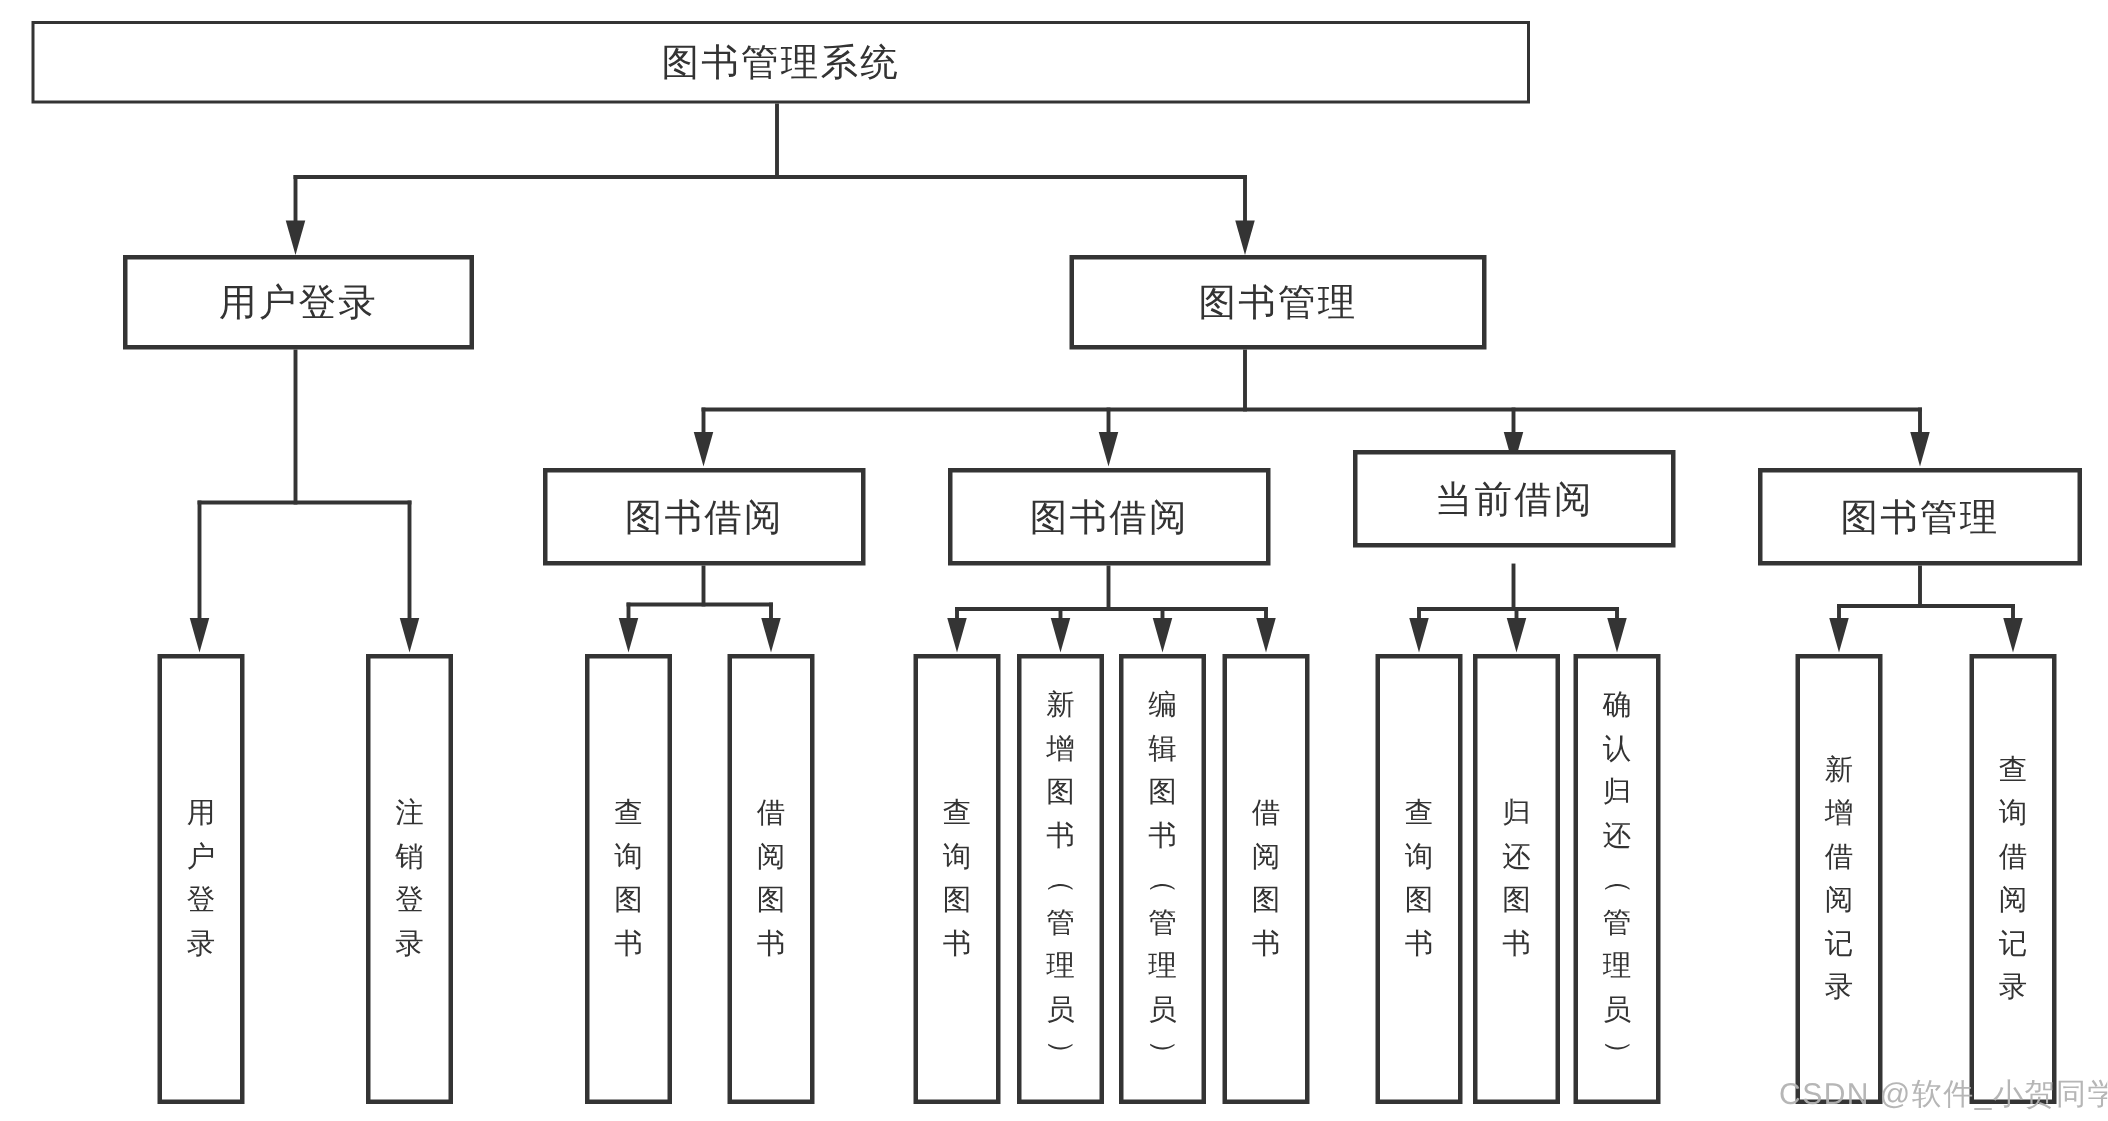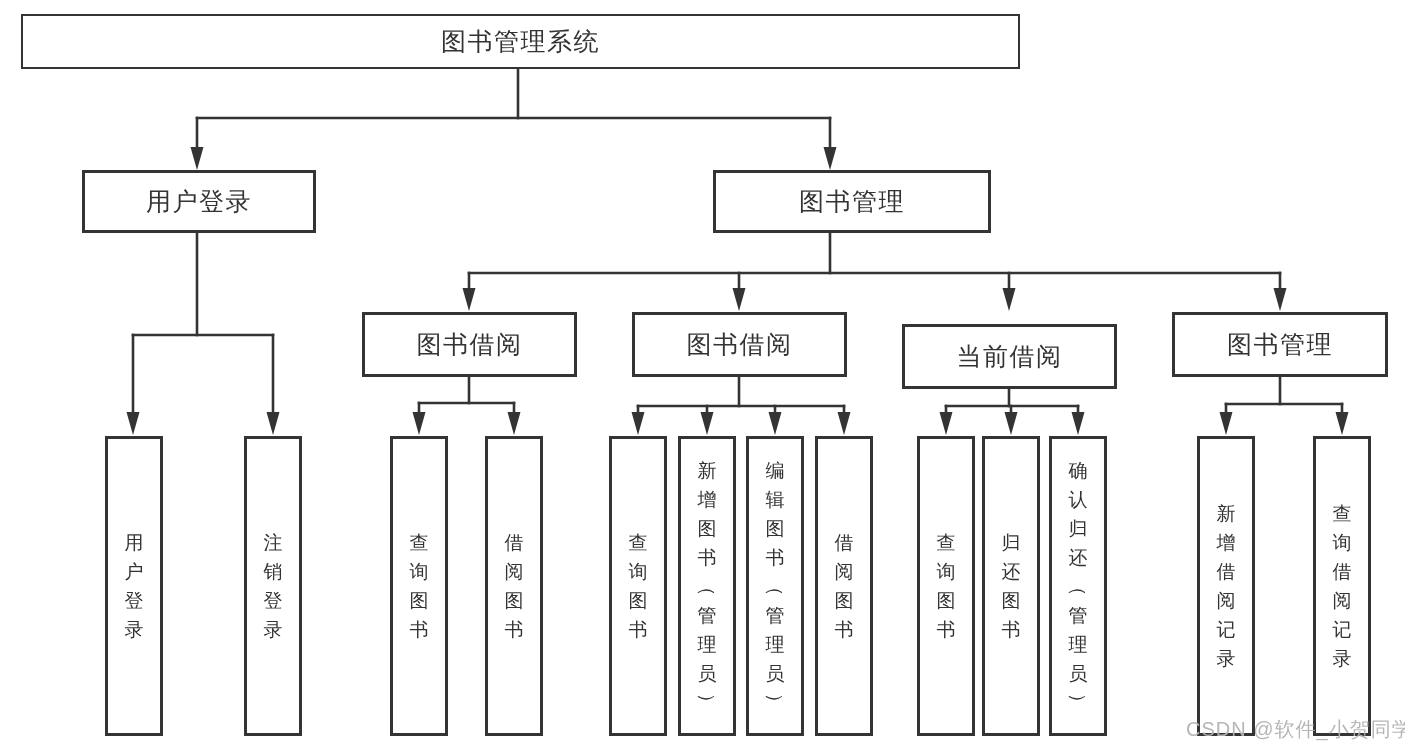--- a/index.html
+++ b/index.html
@@ -118,21 +118,21 @@
   <div class="node" style="left:713px;top:170px;width:278px;height:63px;">
     <span class="hlabel">图书管理</span>
   </div>
 
   <div class="node" style="left:362px;top:312px;width:215px;height:65px;">
     <span class="hlabel">图书借阅</span>
   </div>
   <div class="node" style="left:632px;top:312px;width:215px;height:65px;">
     <span class="hlabel">图书借阅</span>
   </div>
-  <div class="node" style="left:902px;top:324px;width:215px;height:65px;">
+  <div class="node" style="left:902px;top:300px;width:215px;height:65px;">
     <span class="hlabel">当前借阅</span>
   </div>
   <div class="node" style="left:1172px;top:312px;width:216px;height:65px;">
     <span class="hlabel">图书管理</span>
   </div>
 
   <div class="node leaf" style="left:105px;">
     <span class="vtext">
         <span>用</span>
         <span>户</span>

